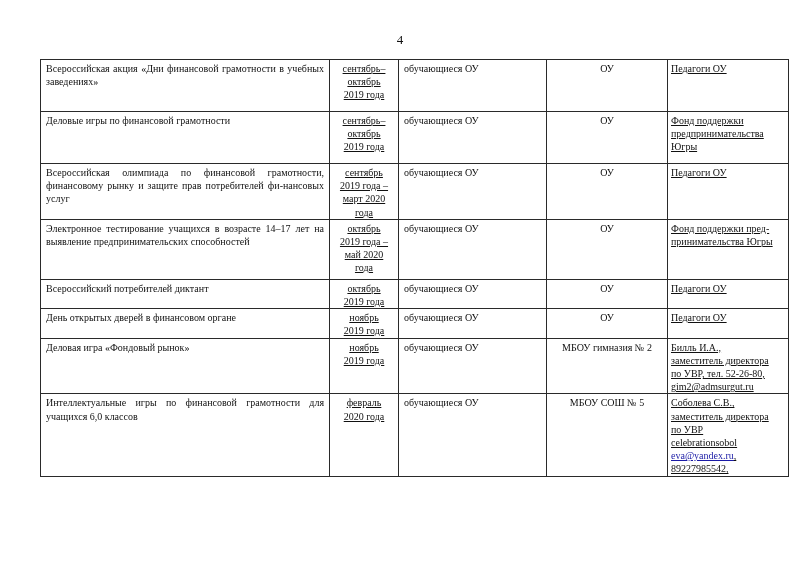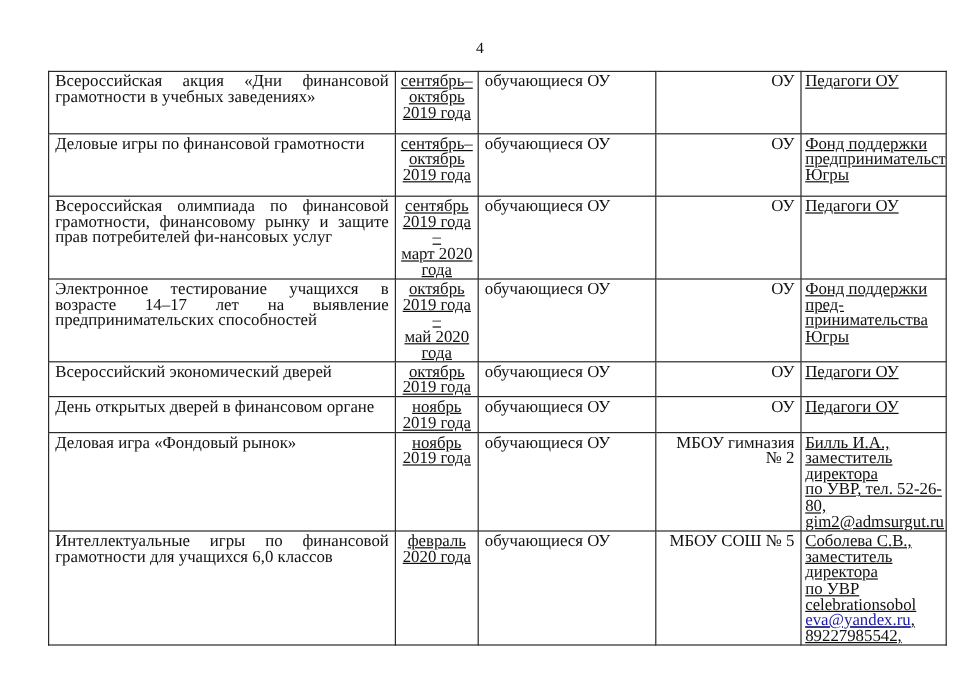--- a/index.html
+++ b/index.html
@@ -24,33 +24,33 @@
     font-size: 13px;
     line-height: 15px;
   }
   table.plan {
     position: absolute;
     left: 40px;
     top: 59px;
     width: 748px;
     border-collapse: collapse;
     table-layout: fixed;
-    font-size: 14px;
+    font-size: 10px;
     line-height: 13.2px;
   }
   table.plan td {
     border: 1.3px solid #2a2a2a;
     vertical-align: top;
     padding: 2px 5px 0 5px;
     overflow: hidden;
   }
   table.plan td.c-event { text-align: justify; }
   table.plan td.c-date { text-align: center; padding-left: 2px; padding-right: 2px; }
   table.plan td.c-part { text-align: left; }
-  table.plan td.c-place { text-align: right; }
+  table.plan td.c-place { text-align: center; }
   table.plan td.c-resp { text-align: left; padding-left: 3px; padding-right: 3px; }
   .link {
     color: #1a1aa6;
     text-decoration: underline;
   }
   .line { display: block; text-decoration: underline; }
 </style>
 </head>
 <body>
 
@@ -123,21 +123,21 @@
       <td class="c-part">обучающиеся ОУ</td>
       <td class="c-place">ОУ</td>
       <td class="c-resp">
         <span class="line">Фонд поддержки пред-</span>
         <span class="line">принимательства Югры</span>
       </td>
     </tr>
 
 
     <tr style="height:26px">
-      <td class="c-event">Всероссийский экономический дверей</td>
+      <td class="c-event">Всероссийский потребителей диктант</td>
       <td class="c-date">
         <span class="line">октябрь</span>
         <span class="line">2019 года</span>
       </td>
       <td class="c-part">обучающиеся ОУ</td>
       <td class="c-place">ОУ</td>
       <td class="c-resp">
         <span class="line">Педагоги ОУ</span>
       </td>
     </tr>

